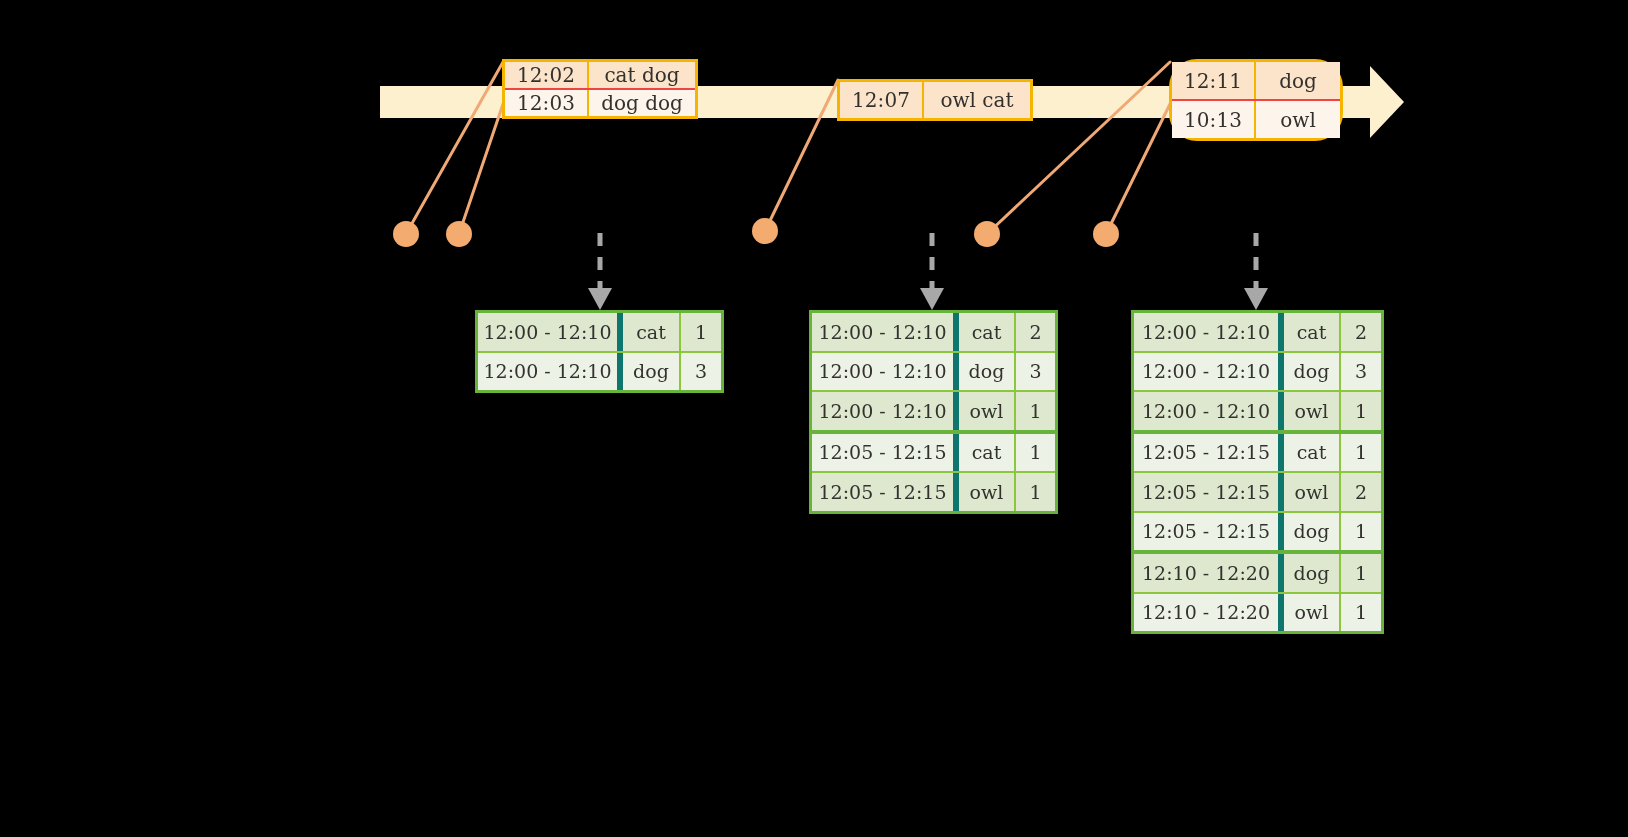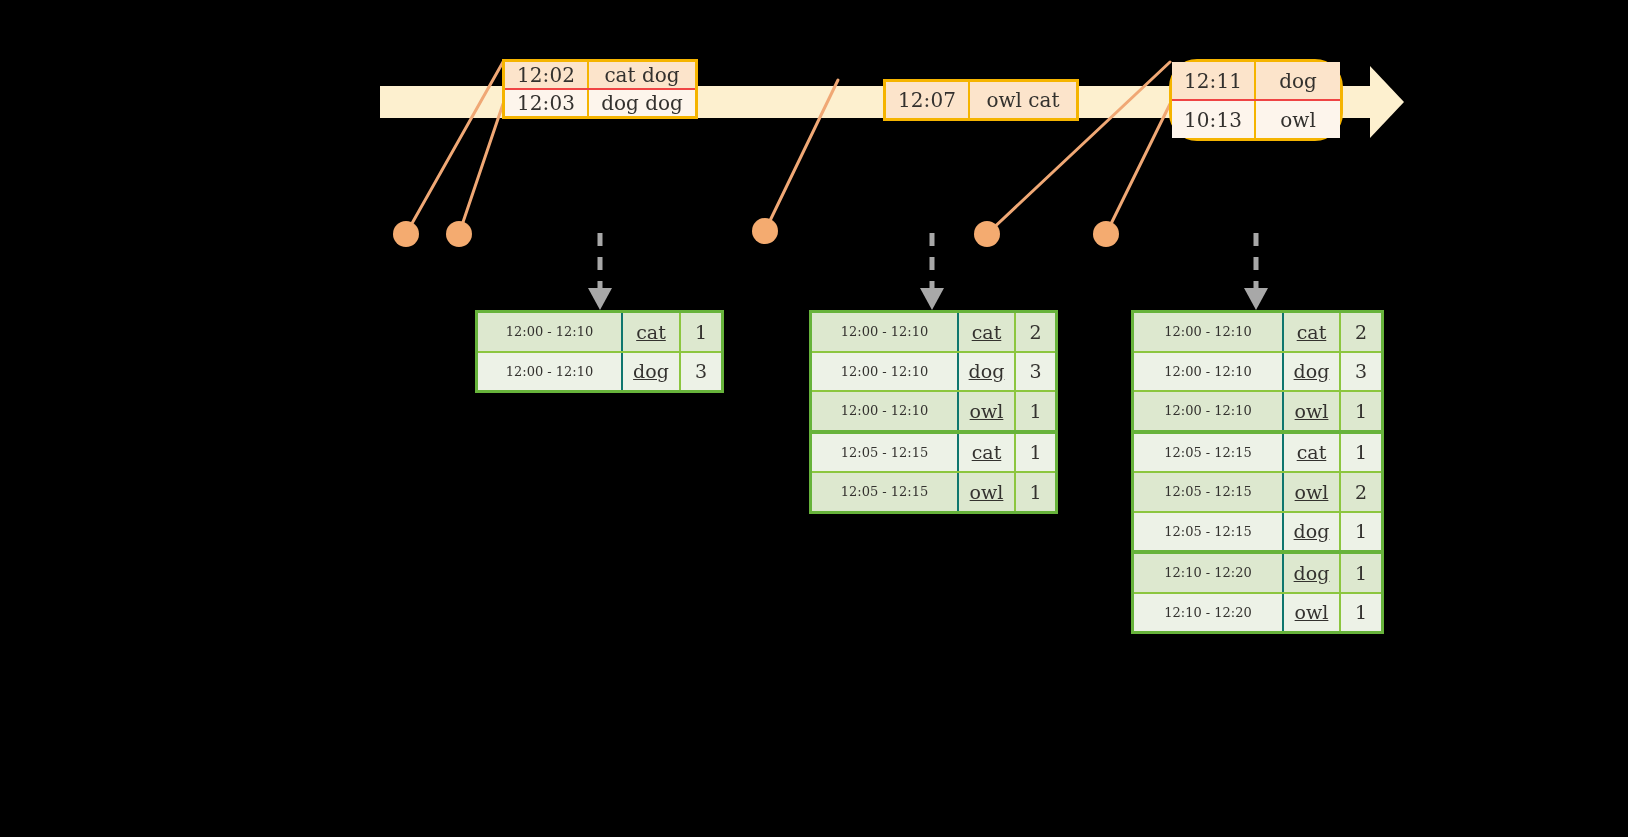--- a/index.html
+++ b/index.html
@@ -81,37 +81,36 @@
     display: flex;
     flex-direction: row;
     height: 37.5px;
   }
   .tbl-row.band-a { background: #dde8cf; }
   .tbl-row.band-b { background: #edf2e7; }
   .tbl-row + .tbl-row { border-top: 2px solid #8cc63f; }
   .tbl-row.group-start { border-top: 4px solid #67b33b; }
   .cell-window {
     box-sizing: border-box;
-    border-right: 2px solid #0f766e;
-    display: flex;
-    align-items: center;
-    justify-content: center;
-    font-size: 13px;
+    border-right: 6px solid #0f766e;
+    display: flex;
+    align-items: center;
+    justify-content: center;
+    font-size: 19px;
     color: #34322f;
     white-space: nowrap;
   }
   .cell-key {
     box-sizing: border-box;
     border-right: 2px solid #8cc63f;
     display: flex;
     align-items: center;
     justify-content: center;
     font-size: 19px;
     color: #34322f;
-    text-decoration: underline;
   }
   .cell-count {
     box-sizing: border-box;
     display: flex;
     align-items: center;
     justify-content: center;
     font-size: 19px;
     color: #34322f;
   }
   
@@ -169,21 +168,21 @@
     <div class="event-row shade-a">
       <div class="event-time">12:02</div>
       <div class="event-payload">cat dog</div>
     </div>
     <div class="event-row shade-b">
       <div class="event-time">12:03</div>
       <div class="event-payload">dog dog</div>
     </div>
   </div>
 
-  <div class="event-box" style="left:883px; top:79px; width:196px; height:42px;">
+  <div class="event-box" style="left:837px; top:79px; width:196px; height:42px;">
     <div class="event-row shade-a">
       <div class="event-time">12:07</div>
       <div class="event-payload">owl cat</div>
     </div>
   </div>
 
   <div class="event-box" style="left:1169px; top:59px; width:174px; height:82px;border-radius:28px;">
     <div class="event-row shade-a">
       <div class="event-time">12:11</div>
       <div class="event-payload">dog</div>

